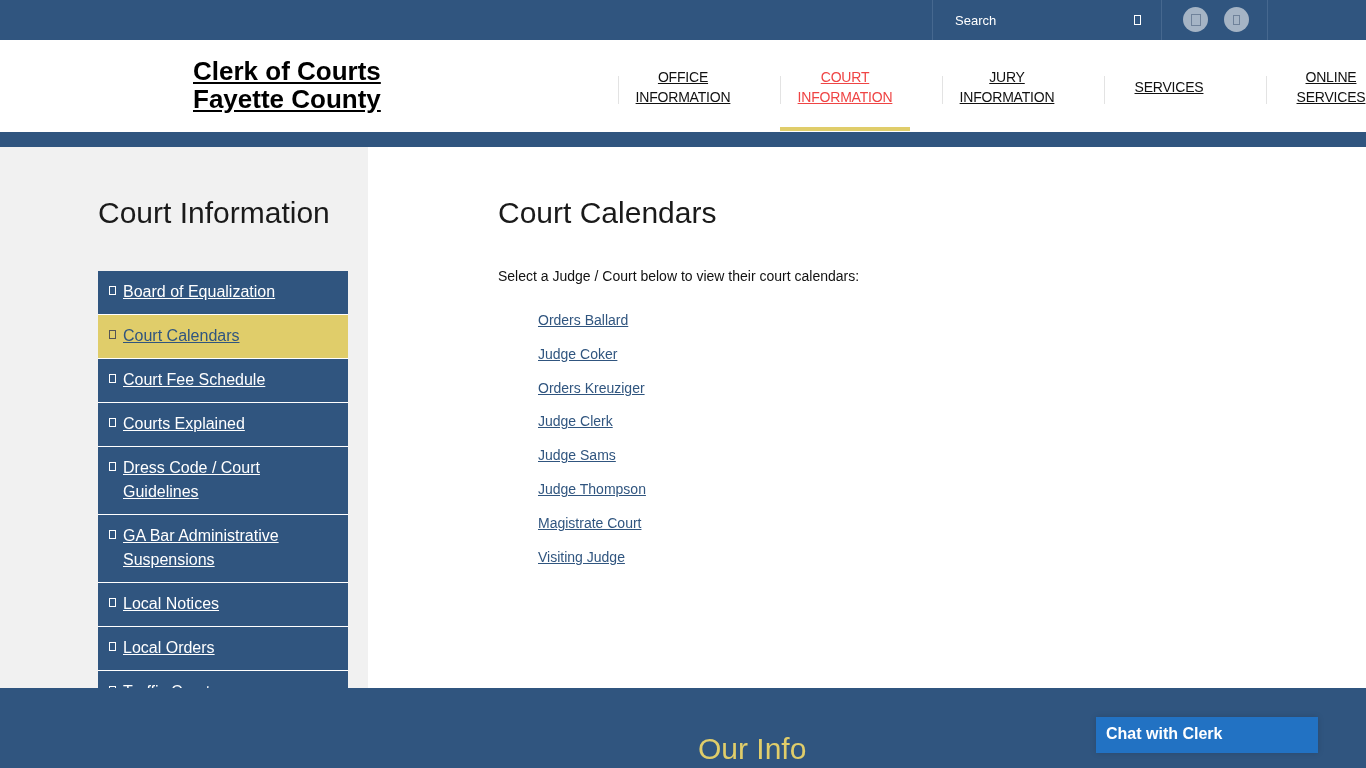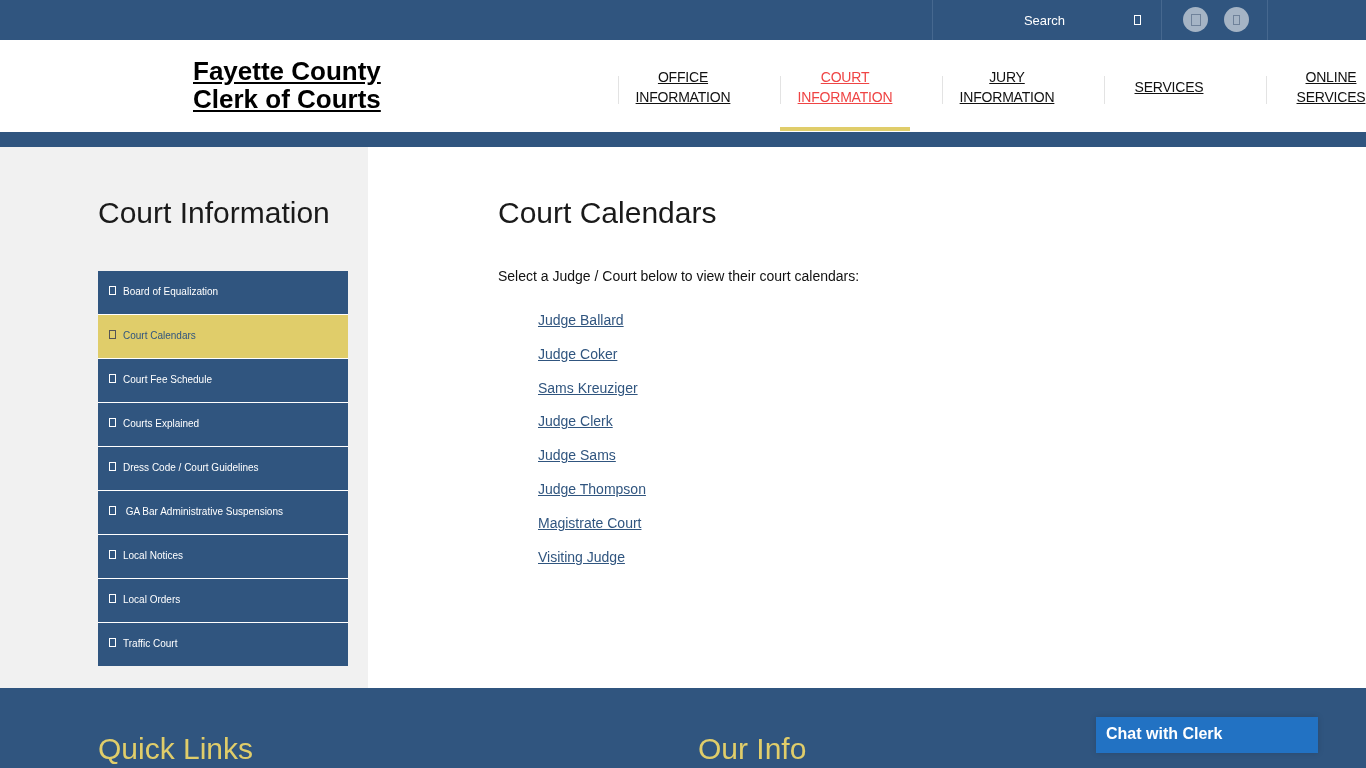--- a/index.html
+++ b/index.html
@@ -1,20 +1,20 @@
 <!DOCTYPE html>
 <html><head>
 <meta charset="utf-8">
 <style>
   * { box-sizing: border-box; margin: 0; padding: 0; }
   html, body { width: 1366px; height: 768px; overflow: hidden; background: #ffffff; font-family: "Liberation Sans", sans-serif; }
 
   
   .topbar { position: absolute; left: 0; top: 0; width: 1366px; height: 40px; background: #30557f; }
-  .search-box { position: absolute; left: 932px; top: 0; width: 230px; height: 40px; border-left: 1px solid #46688f; border-right: 1px solid #46688f; display: flex; align-items: center; text-align: center; }
+  .search-box { position: absolute; left: 932px; top: 0; width: 230px; height: 40px; border-left: 1px solid #46688f; border-right: 1px solid #46688f; display: flex; align-items: center; }
   .search-label { color: #ffffff; font-size: 13px; margin-left: 22px; flex: 1; }
   .search-icon { width: 7px; height: 10px; border: 1px solid #ffffff; margin-right: 20px; }
   .social { position: absolute; left: 1162px; top: 0; width: 106px; height: 40px; border-right: 1px solid #46688f; }
   .social-btn { position: absolute; top: 7px; width: 25px; height: 25px; border-radius: 50%; background: #a5b4c5; display: flex; align-items: center; justify-content: center; cursor: pointer; }
   .social-btn .glyph { width: 10px; height: 12px; border: 1px solid #6f829a; }
   .social-btn.sb2 .glyph { width: 7px; height: 10px; }
 
   
   .header { position: absolute; left: 0; top: 40px; width: 1366px; height: 92px; background: #ffffff; }
   .logo { position: absolute; left: 193px; top: 17px; font-family: "Liberation Sans", sans-serif; font-weight: bold; font-size: 26px; line-height: 28px; color: #000000; text-decoration: underline; }
@@ -31,21 +31,21 @@
   .blue-strip { position: absolute; left: 0; top: 132px; width: 1366px; height: 15px; background: #30557f; }
 
   
   .sidebar-bg { position: absolute; left: 0; top: 147px; width: 368px; height: 541px; background: #f1f1f1; }
   .sidebar-title { position: absolute; left: 98px; top: 196px; font-size: 30px; color: #1a1a1a; font-weight: normal; }
   .side-menu { position: absolute; left: 98px; top: 271px; width: 250px; }
   .side-item { background: #30557f; border-bottom: 1px solid #ffffff; display: flex; padding: 11px 10px 10px 11px; cursor: pointer; }
   .side-item.active { background: #e0cd6a; }
   .side-icon { width: 7px; height: 9px; border: 1px solid #ffffff; margin-top: 4px; margin-right: 7px; flex: none; }
   .side-item.active .side-icon { border-color: #555; }
-  .side-label { color: #ffffff; font-size: 10px; line-height: 24px; margin-top: -2px; text-align: right; }
+  .side-label { color: #ffffff; font-size: 16px; line-height: 24px; text-decoration: underline; margin-top: -2px; }
   .side-item.active .side-label { color: #30557f; }
   .side-item:last-child { border-bottom: none; }
 
   
   .main-title { position: absolute; left: 498px; top: 196px; font-size: 30px; font-weight: normal; color: #1a1a1a; }
   .intro { position: absolute; left: 498px; top: 268px; font-size: 14px; color: #111; }
   .judge-list { position: absolute; left: 538px; top: 311px; list-style: none; }
   .judge-list li { height: 33.8px; }
   .judge-link { font-size: 14px; color: #30557f; text-decoration: underline; cursor: pointer; }
 
@@ -67,22 +67,22 @@
         <span class="glyph"></span>
       </div>
     <div class="social-btn sb2" style="left:62px;">
         <span class="glyph"></span>
       </div>
   </div>
 </div>
 
 <div class="header">
   <a class="logo">
+    <span>Clerk of Courts</span>
     <span>Fayette County</span>
-    <span>Clerk of Courts</span>
   </a>
   <nav class="nav">
     <div class="nav-item">
       <span class="nav-label">
         <span class="nav-text">OFFICE</span>
         <span class="nav-text">INFORMATION</span>
       </span>
     </div>
     <div class="nav-item active">
       <span class="nav-label">
@@ -150,27 +150,26 @@
   </div>
   <div class="side-item">
     <span class="side-icon"></span>
     <span class="side-label">Traffic Court</span>
   </div>
 </div>
 
 <h1 class="main-title">Court Calendars</h1>
 <p class="intro">Select a Judge / Court below to view their court calendars:</p>
 <ul class="judge-list">
-  <li><a class="judge-link">Judge Ballard</a></li>
+  <li><a class="judge-link">Orders Ballard</a></li>
   <li><a class="judge-link">Judge Coker</a></li>
-  <li><a class="judge-link">Sams Kreuziger</a></li>
+  <li><a class="judge-link">Orders Kreuziger</a></li>
   <li><a class="judge-link">Judge Clerk</a></li>
   <li><a class="judge-link">Judge Sams</a></li>
   <li><a class="judge-link">Judge Thompson</a></li>
   <li><a class="judge-link">Magistrate Court</a></li>
   <li><a class="judge-link">Visiting Judge</a></li>
 </ul>
 
 <div class="footer">
-  <h2 class="footer-h" style="left:98px;">Quick Links</h2>
   <h2 class="footer-h" style="left:698px;">Our Info</h2>
 </div>
 <div class="chat-btn">Chat with Clerk</div>
 
 </body></html>

